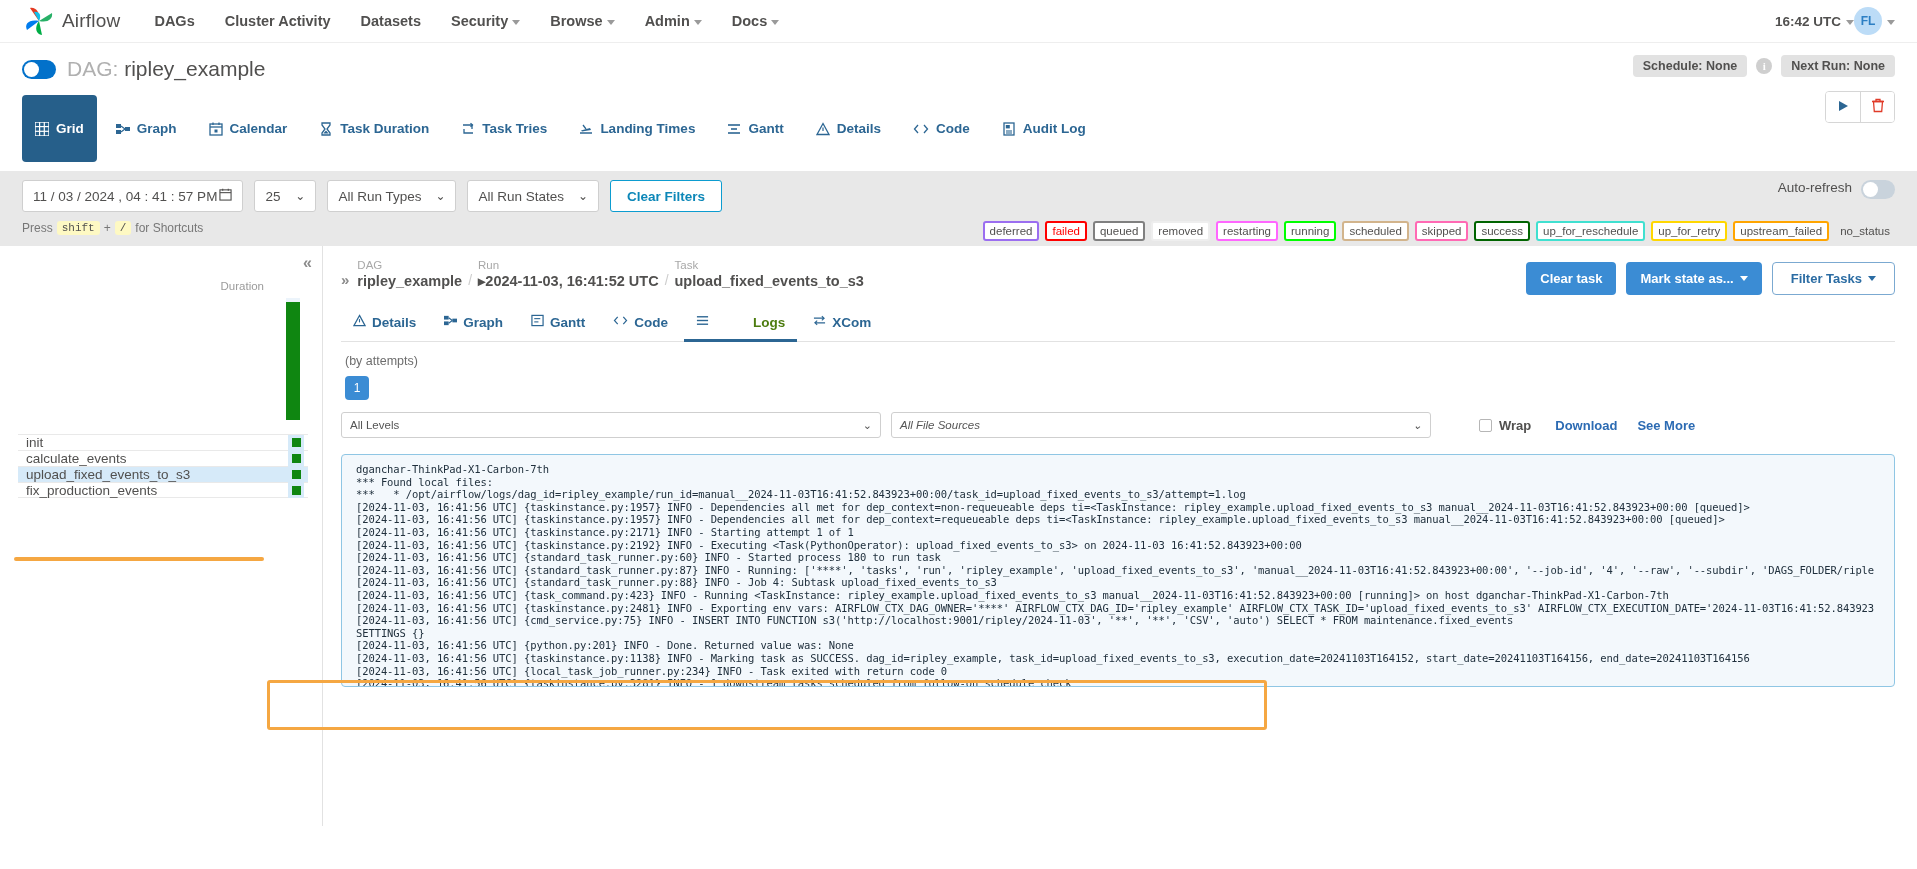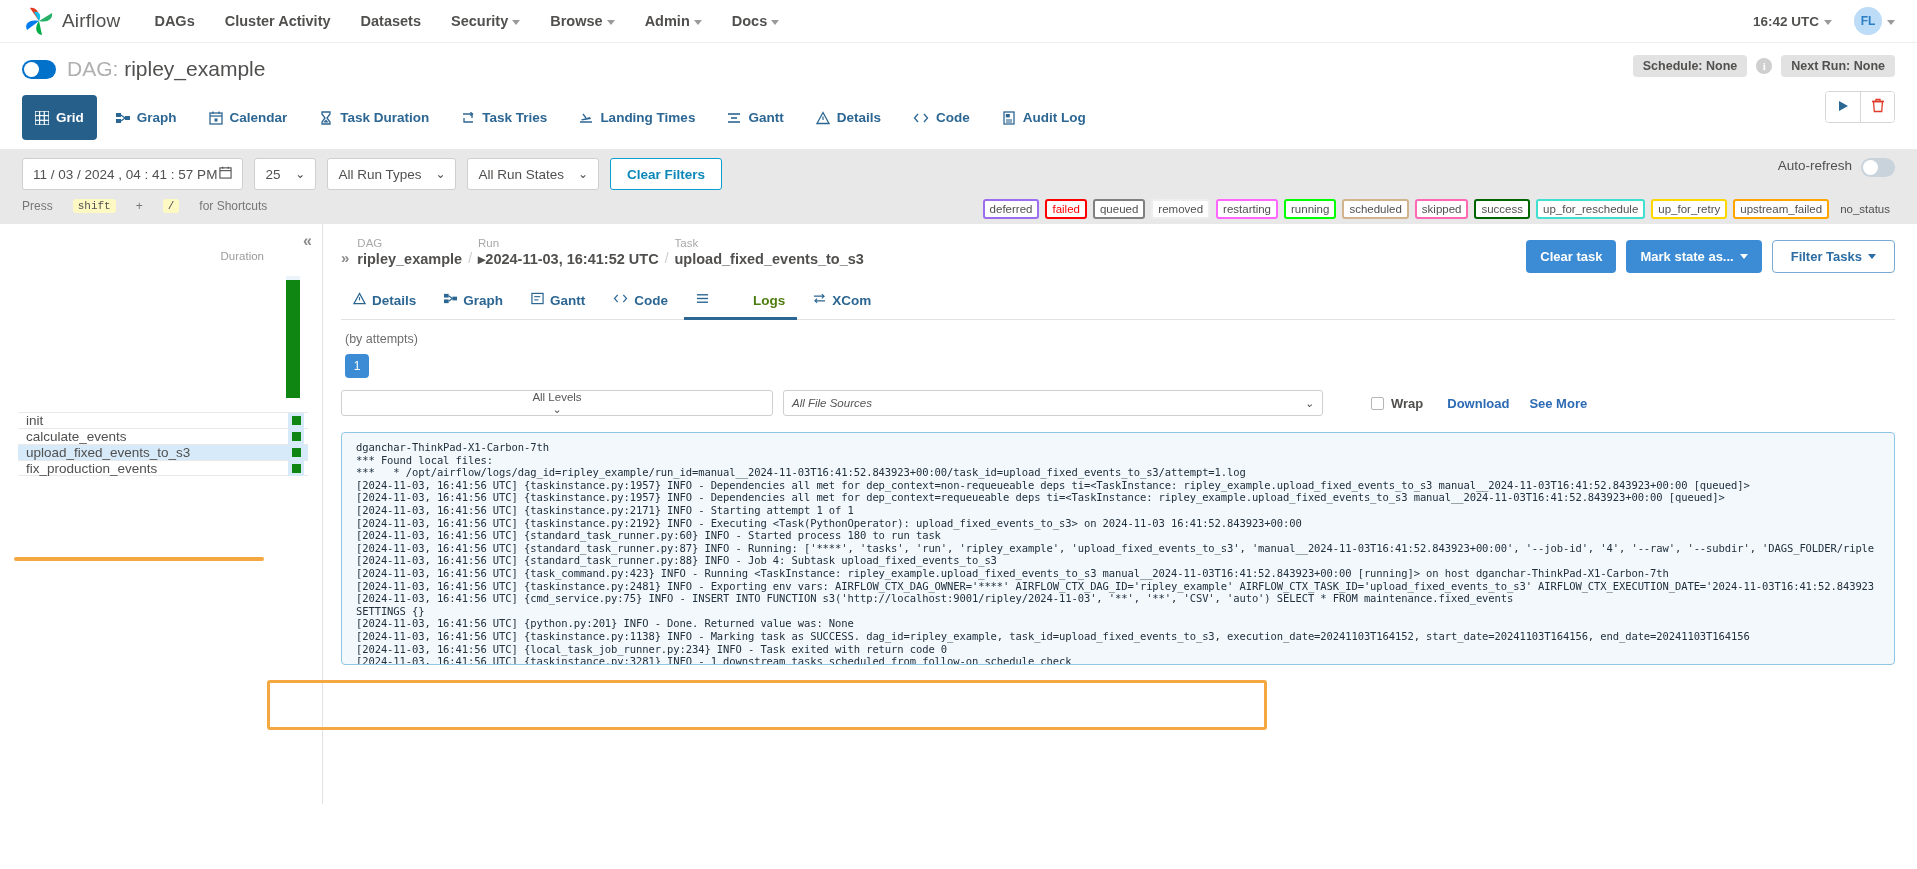--- a/index.html
+++ b/index.html
@@ -32,21 +32,21 @@
     cursor: pointer; display: flex; align-items: center; gap: 4px;
     text-decoration: none;
   }
   .caret {
     width: 0; height: 0; border-left: 4px solid transparent;
     border-right: 4px solid transparent; border-top: 5px solid #9a9a9a;
     display: inline-block; margin-top: 2px;
   }
   .nav-right {
     position: absolute; right: 22px; top: 0; height: 42px;
-    display: flex; align-items: center; gap: 22px;
+    display: flex; align-items: center; 
   }
   .clock { font-size: 13.5px; font-weight: bold; color: #51504f;
            display: flex; align-items: center; gap: 5px; }
   .avatar-wrap { display: flex; align-items: center; gap: 5px; }
   .avatar {
     width: 28px; height: 28px; border-radius: 50%;
     background: #bcdcf7; color: #2c7fc4; font-size: 12px; font-weight: bold;
     display: flex; align-items: center; justify-content: center;
   }
 
@@ -82,21 +82,21 @@
   }
 
   
   .view-tabs {
     display: flex; align-items: center; gap: 6px;
     padding: 14px 22px 0 22px; position: relative;
   }
   .vtab {
     display: flex; align-items: flex-end; gap: 7px;
     font-size: 13.5px; font-weight: bold; color: #2c6693;
-    padding: 15px 13px; border-radius: 4px; cursor: pointer; white-space: nowrap;
+    padding: 26px 13px; border-radius: 4px; cursor: pointer; white-space: nowrap;
   }
   .vtab.active { background: #265f8a; color: #fff; }
   .vtab svg { display: block; }
   .run-actions {
     position: absolute; right: 22px; top: 10px;
     display: flex; border: 1px solid #d6d6d6; border-radius: 4px; overflow: hidden;
   }
   .run-actions > div {
     width: 34px; height: 30px; display: flex; align-items: center;
     justify-content: center; cursor: pointer; background: #fff;
@@ -133,21 +133,21 @@
   .switch::after {
     content: ""; position: absolute; width: 15px; height: 15px; border-radius: 50%;
     background: #fff; top: 2px; left: 2px;
   }
 
   
   .legendbar {
     background: #e8e8e8; padding: 0 22px 11px 22px;
     display: flex; align-items: center; position: relative; min-height: 24px;
   }
-  .shortcut { font-size: 12px; color: #777; display: flex; align-items: center; gap: 20px; }
+  .shortcut { font-size: 12px; color: #777; display: flex; align-items: center; gap: 4px; }
   .kbd {
     background: #fef9c3; border-radius: 3px; padding: 1px 5px;
     font-family: "Liberation Mono", monospace; font-size: 11px; color: #51504f;
   }
   .legend {
     position: absolute; right: 22px; top: 0;
     display: flex; align-items: center; gap: 6px;
   }
   .lgd {
     font-size: 11.5px; padding: 1px 5px; border-radius: 3px;
@@ -160,21 +160,21 @@
   .main { display: flex; height: 580px; }
   .grid-pane {
     width: 322px; flex: none; position: relative;
     padding: 12px 0 0 0; overflow: hidden;
   }
   .collapse-btn {
     position: absolute; right: 10px; top: 8px; color: #8b8b8b;
     font-size: 16px; cursor: pointer; font-weight: bold;
   }
   .dur-label {
-    position: absolute; right: 58px; top: 26px;
+    position: absolute; right: 58px; top: 34px;
     font-size: 11.5px; color: #9b9b9b;
   }
   .dur-ticks {
     position: absolute; right: 58px; top: 52px; width: 70px;
     text-align: right; font-size: 11.5px; color: #9b9b9b;
   }
   .dur-ticks div { height: 41px; }
   .bar-col {
     position: absolute; right: 22px; top: 52px; width: 14px; height: 122px;
     background: #ecf4fb; display: flex; align-items: flex-end;
@@ -238,21 +238,21 @@
     color: #fff; font-size: 12px; display: flex; align-items: center;
     justify-content: center; margin-left: 4px; cursor: pointer;
   }
 
   .logctl { display: flex; align-items: center; gap: 10px; margin-top: 12px; }
   .logsel {
     background: #fff; border: 1px solid #cfcfcf; border-radius: 3px; height: 26px;
     display: flex; align-items: center; justify-content: space-between;
     padding: 0 8px; font-size: 11.5px; color: #555; cursor: pointer;
   }
-  .logsel.lvl { width: 432px; flex-direction: column; }
+  .logsel.lvl { width: 540px; }
   .logsel.src { width: 540px; font-style: italic; }
   .logsel .chev2 { font-size: 11px; color: #555; }
   .cb {
     width: 13px; height: 13px; border: 1px solid #b6b6b6; border-radius: 2px;
     background: #fff; cursor: pointer;
   }
   .lnk { color: #2c6bb3; font-weight: bold; font-size: 13px; cursor: pointer; }
   .wrap-lbl { font-size: 13px; font-weight: bold; color: #51504f; }
 
   .logbox {

